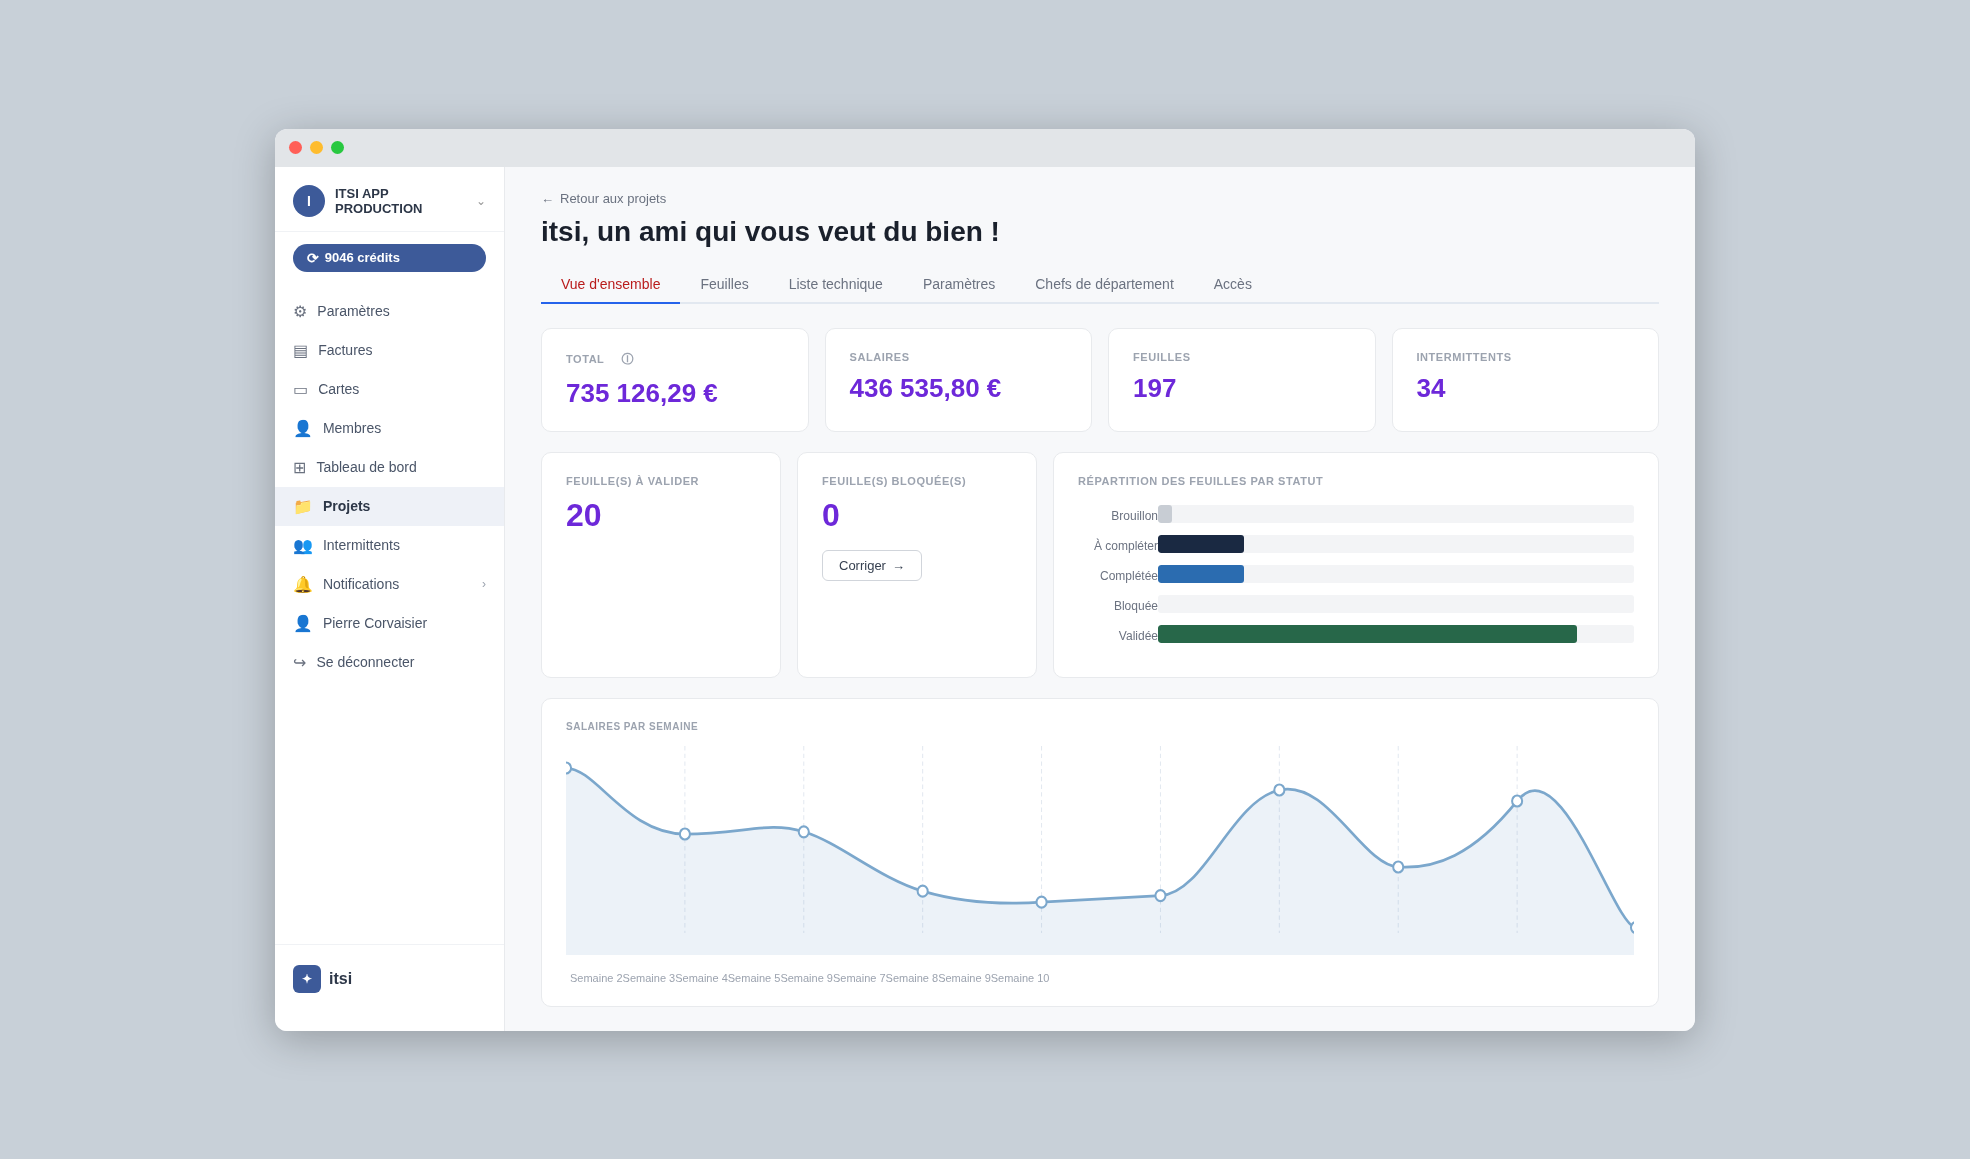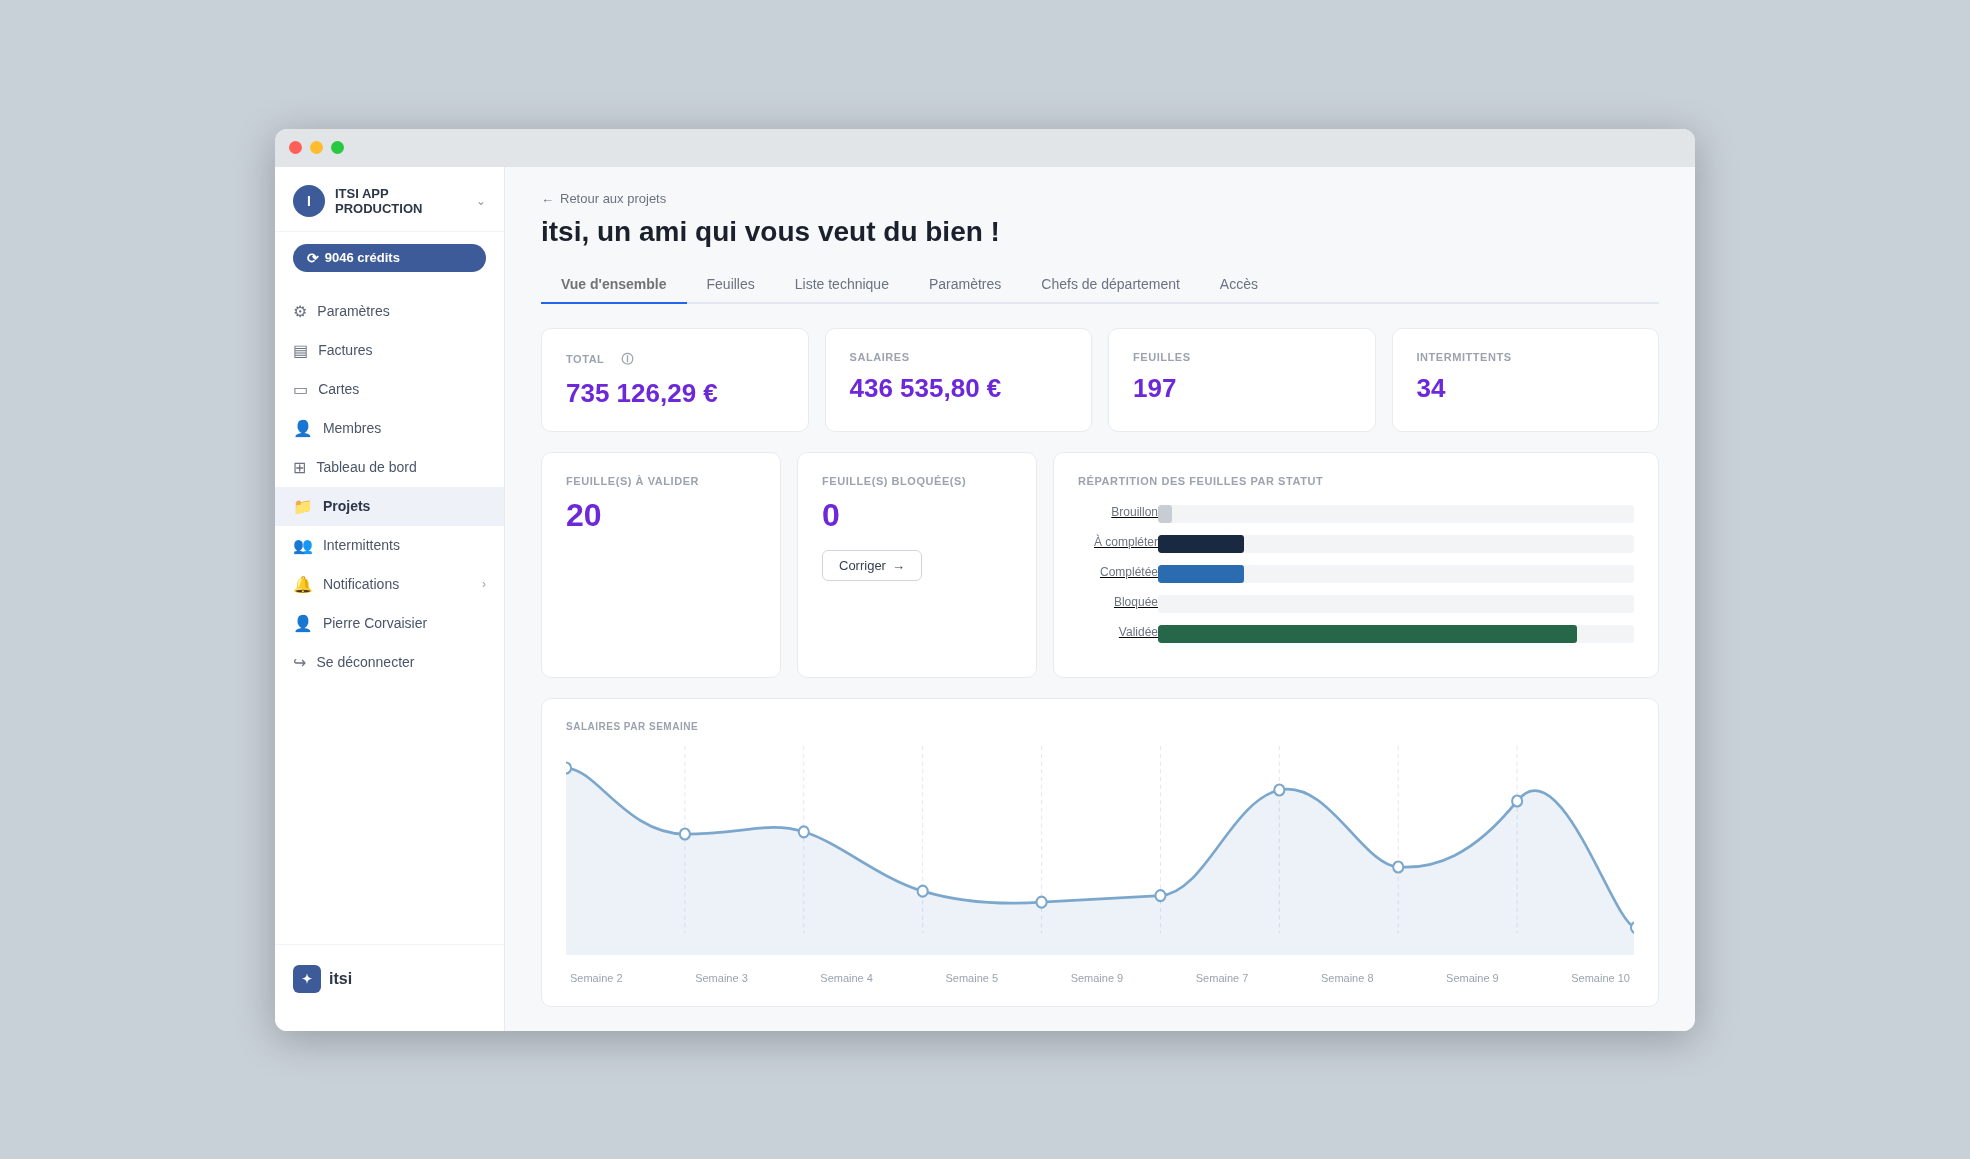--- a/index.html
+++ b/index.html
@@ -174,23 +174,23 @@
     .tab {
       padding: 10px 20px;
       font-size: 14px;
       color: #6b7280;
       cursor: pointer;
       border-bottom: 2px solid transparent;
       margin-bottom: -2px;
       white-space: nowrap;
     }
     .tab.active {
-      color: #737373;
+      color: #b91c1c;
       border-bottom: 2px solid #2563eb;
-      font-weight: 700;
+      font-weight: 400;
     }
     
     .stats-row {
       display: grid;
       grid-template-columns: 1fr 1fr 1fr 1fr;
       gap: 16px;
       margin-bottom: 20px;
     }
     .stat-card {
       background: #fff;
@@ -250,23 +250,22 @@
     .repartition-title {
       font-size: 11px;
       font-weight: 700;
       color: #9ca3af;
       text-transform: uppercase;
       letter-spacing: 0.05em;
       margin-bottom: 18px;
     }
     .bar-row {
       display: flex;
-      align-items: flex-start;
+      align-items: flex-end;
       margin-bottom: 12px;
-      text-decoration: underline;
     }
     .bar-label {
       width: 80px;
       font-size: 12px;
       color: #6b7280;
       text-align: right;
       flex-shrink: 0;
     }
     .bar-track {
       flex: 1;
@@ -298,21 +297,20 @@
       width: 100%;
       height: 220px;
       position: relative;
     }
     svg.line-chart {
       width: 100%;
       height: 100%;
     }
     .chart-labels {
       display: flex;
-      justify-content: space-between;
       margin-top: 6px;
       padding: 0 4px;
     }
     .chart-label {
       font-size: 11px;
       color: #9ca3af;
       text-align: center;
     }
     
     .main::-webkit-scrollbar { width: 6px; }

